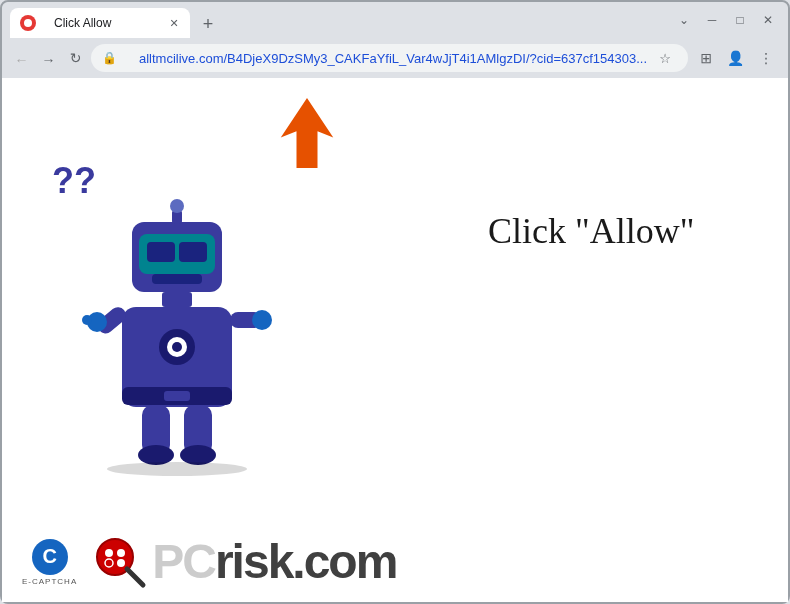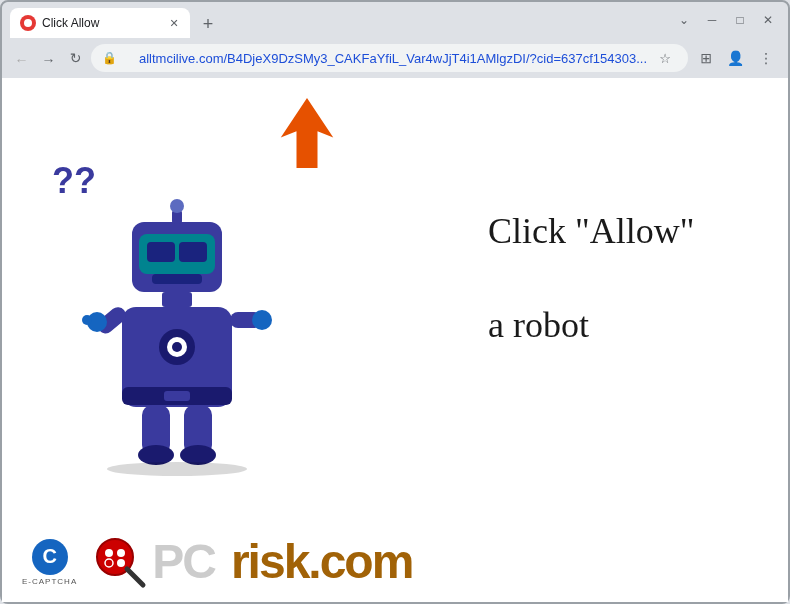--- a/index.html
+++ b/index.html
@@ -41,21 +41,21 @@
 
     .tab {
       display: flex;
       align-items: center;
       background: #ffffff;
       border-radius: 8px 8px 0 0;
       padding: 0 8px 0 10px;
       height: 30px;
       min-width: 180px;
       max-width: 220px;
-      gap: 6px;
+      gap: 18px;
       position: relative;
     }
 
     .tab-favicon {
       width: 16px;
       height: 16px;
       border-radius: 50%;
       background: #e53935;
       display: flex;
       align-items: center;
@@ -333,22 +333,21 @@
     .pcrisk-text {
       font-size: 48px;
       font-weight: 900;
       color: #cccccc;
       letter-spacing: -2px;
       line-height: 1;
       font-family: Arial Black, Arial, sans-serif;
     }
 
     .pcrisk-dot-com {
-      color: #a16207;
-      margin-left: 16px;
+      color: #404040;
     }
   </style>
 </head>
 <body>
 
 <div class="browser-window">
 
   <div class="title-bar">
     <div class="tab-strip">
       <div class="tab">
@@ -434,21 +433,20 @@
         <ellipse cx="79" cy="263" rx="18" ry="10" fill="#1a1a6e"></ellipse>
         <ellipse cx="121" cy="263" rx="18" ry="10" fill="#1a1a6e"></ellipse>
       </svg>
       <div class="robot-shadow"></div>
     </div>
 
     <div class="message-area">
       <div class="click-allow-text">
         <span>Click "Allow"</span><br>
         <br>
-        <span>a robot</span>
       </div>
     </div>
 
     <div class="footer-watermark">
       <div class="ecaptcha-logo">
         <div class="ecaptcha-c">C</div>
         <span class="ecaptcha-text">E-CAPTCHA</span>
       </div>
       <div class="pcrisk-logo">
 

